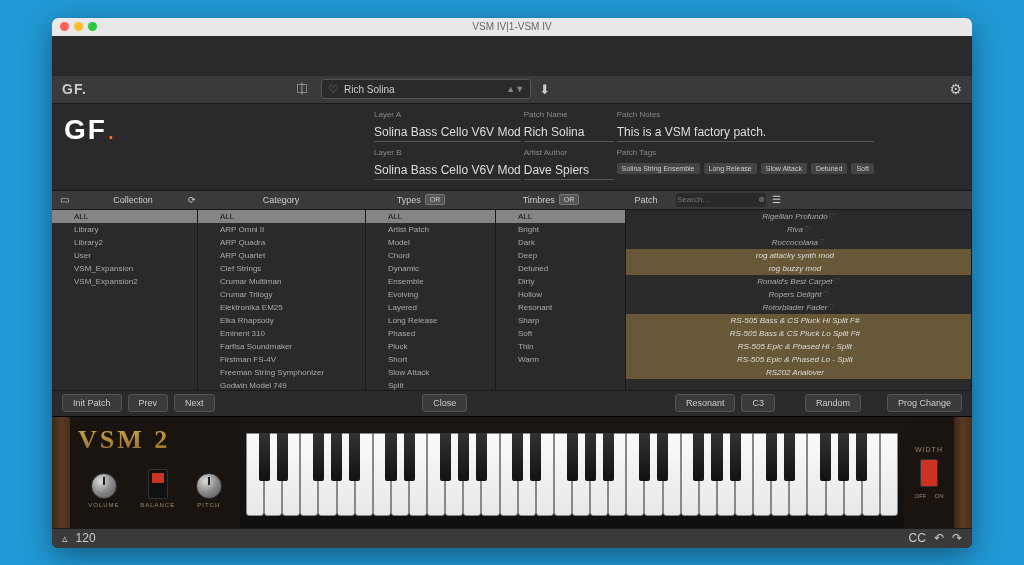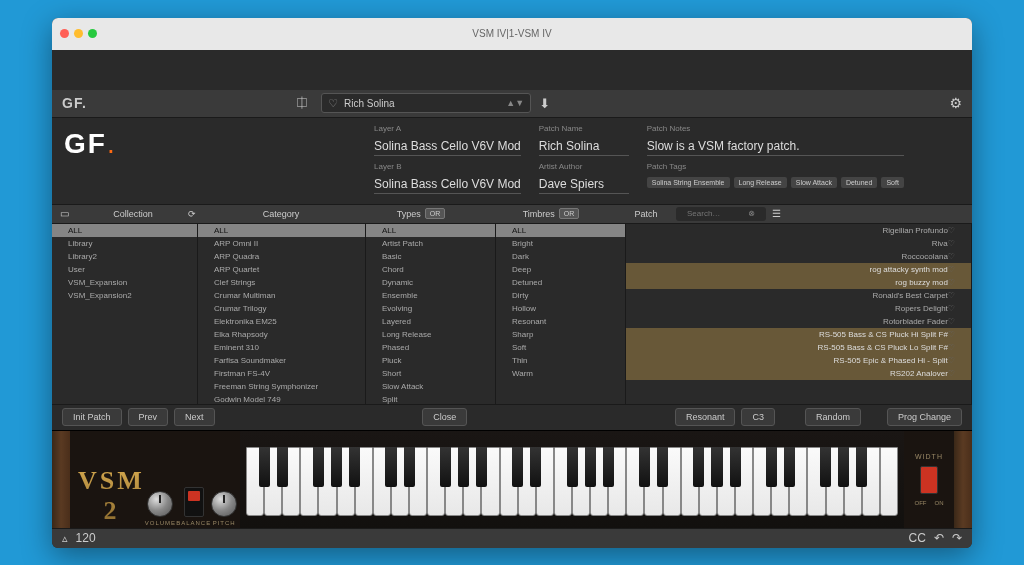--- a/index.html
+++ b/index.html
@@ -1,18 +1,18 @@
 <!DOCTYPE html>
 <html><head>
 <meta charset="utf-8">
 <style>
   * { margin: 0; padding: 0; box-sizing: border-box; font-family: -apple-system, Helvetica, Arial, sans-serif; }
   body { background: #2199d6; width: 1024px; height: 565px; overflow: hidden; display: flex; align-items: center; justify-content: center; }
   .window { width: 920px; height: 530px; background: #2a2a2a; border-radius: 6px; overflow: hidden; box-shadow: 0 8px 30px rgba(0,0,0,.4); display: flex; flex-direction: column; }
-  .titlebar { height: 32px; background: #e8e8e8; display: flex; align-items: center; padding: 0 8px; position: relative; }
+  .titlebar { height: 18px; background: #e8e8e8; display: flex; align-items: center; padding: 0 8px; position: relative; }
   .traffic { display: flex; gap: 5px; }
   .traffic span { width: 9px; height: 9px; border-radius: 50%; display: inline-block; }
   .tl-red { background: #ff5f56; }
   .tl-yel { background: #ffbd2e; }
   .tl-grn { background: #27c93f; }
   .title { position: absolute; left: 50%; transform: translateX(-50%); font-size: 10px; color: #666; }
   .topbar { height: 28px; background: #3a3a3a; display: flex; align-items: center; padding: 0 10px; border-bottom: 1px solid #1a1a1a; margin-top: 40px; }
   .logo-sm { font-weight: 900; color: #ccc; font-size: 14px; letter-spacing: 1px; }
   .topbar-center { display: flex; align-items: center; margin-left: 210px; gap: 8px; }
   .preset-bar { display: flex; align-items: center; background: #2a2a2a; border: 1px solid #555; border-radius: 3px; height: 20px; width: 210px; padding: 0 6px; }
@@ -20,51 +20,51 @@
   .preset-name { color: #ccc; font-size: 10px; flex: 1; padding: 0 6px; }
   .preset-arrows { color: #888; font-size: 9px; }
   .icon-btn { color: #ccc; font-size: 13px; cursor: pointer; }
   .gear { margin-left: auto; color: #ccc; font-size: 14px; }
   .library-icon { color: #ccc; font-size: 13px; margin-right: 6px; }
 
   .header-info { display: flex; padding: 6px 12px 10px; background: #2a2a2a; }
   .logo-big { width: 110px; height: 40px; display: flex; align-items: center; }
   .logo-big .g { font-weight: 900; font-size: 28px; color: #fff; letter-spacing: 2px; text-align: right; }
   .logo-big .dot { color: #ff6a13; font-size: 28px; }
-  .info-cols { display: flex; gap: 18px; margin-left: 200px; flex: 1; }
+  .info-cols { display: flex; gap: 3px; margin-left: 200px; flex: 1; }
   .info-col { display: flex; flex-direction: column; gap: 6px; min-width: 115px; }
   .info-col.wide { min-width: 210px; }
   .info-label { color: #888; font-size: 8px; }
   .info-val { color: #ddd; font-size: 12px; border-bottom: 1px solid #555; padding-bottom: 2px; }
   .tags-row { display: flex; gap: 4px; flex-wrap: wrap; }
   .tag { background: #444; color: #ccc; font-size: 7px; padding: 2px 5px; border-radius: 2px; }
 
   .browser-head { display: flex; align-items: center; background: #3a3a3a; height: 20px; padding: 0 8px; border-top: 1px solid #1a1a1a; border-bottom: 1px solid #1a1a1a; }
   .col-head { color: #ccc; font-size: 9px; flex-shrink: 0; display: flex; align-items: center; justify-content: center; gap: 4px; }
   .or-badge { background: #555; color: #ccc; font-size: 7px; padding: 1px 4px; border-radius: 2px; border: 1px solid #777; }
-  .search-box { background: #2a2a2a; border-radius: 3px; height: 14px; display: flex; align-items: center; padding: 0 11px; font-size: 8px; color: #888; width: 90px; }
+  .search-box { background: #2a2a2a; border-radius: 3px; height: 14px; display: flex; align-items: center; padding: 0 1px; font-size: 8px; color: #888; width: 90px; }
   .search-box input { background: transparent; border: none; color: #ccc; font-size: 8px; width: 100%; outline: none; }
 
   .browser-body { display: flex; height: 180px; background: #2a2a2a; overflow: hidden; }
   .col { overflow-y: auto; border-right: 1px solid #1a1a1a; }
   .col::-webkit-scrollbar { width: 6px; }
   .col::-webkit-scrollbar-thumb { background: #555; border-radius: 3px; }
-  .row { font-size: 8px; color: #aaa; padding: 2px 16px; cursor: pointer; display: flex; align-items: center; white-space: nowrap; overflow: hidden; }
+  .row { font-size: 8px; color: #aaa; padding: 2px 22px; cursor: pointer; display: flex; align-items: center; white-space: nowrap; overflow: hidden; }
   .row.sel { background: #858585; color: #111; }
-  .patch-row { justify-content: flex-end; }
+  .patch-row { justify-content: center; font-style: italic; }
   .patch-row .heart { color: #666; font-size: 8px; }
   .patch-row.hl { background: #685838; color: #ddd; }
 
   .action-bar { display: flex; align-items: center; height: 26px; background: #2a2a2a; padding: 0 10px; gap: 6px; border-top: 1px solid #1a1a1a; }
   .btn { background: #3a3a3a; border: 1px solid #555; color: #ccc; font-size: 9px; padding: 3px 10px; border-radius: 3px; cursor: pointer; }
   .spacer { flex: 1; }
 
   .synth-panel { flex: 1; background: linear-gradient(#1a1614, #12100e); display: flex; position: relative; border-top: 1px solid #000; }
   .wood-l, .wood-r { width: 18px; background: linear-gradient(90deg, #3a2818, #5a3a22, #4a2e1a); }
-  .left-panel { width: 170px; background: #1a1410; padding: 2px 8px; display: flex; flex-direction: row; align-items: flex-end; }
+  .left-panel { width: 170px; background: #1a1410; padding: 8px 8px; display: flex; flex-direction: column; align-items: flex-start; }
   .vsm-logo { font-family: Georgia, serif; font-size: 26px; font-weight: bold; letter-spacing: 3px; background: linear-gradient(#d4a84e, #8a6a2e); -webkit-background-clip: text; -webkit-text-fill-color: transparent; text-align: center; }
   .knob-row { display: flex; justify-content: space-around; width: 100%; margin-top: 14px; align-items: flex-end; }
   .knob-unit { display: flex; flex-direction: column; align-items: center; gap: 3px; }
   .knob { width: 26px; height: 26px; border-radius: 50%; background: radial-gradient(circle at 35% 30%, #ddd, #888, #555); border: 1px solid #333; position: relative; }
   .knob::after { content: ''; position: absolute; top: 3px; left: 50%; width: 2px; height: 8px; background: #222; transform: translateX(-50%); }
   .knob-label { font-size: 6px; color: #998866; letter-spacing: 1px; }
   .balance { width: 20px; height: 30px; background: #111; border: 1px solid #333; position: relative; border-radius: 2px; }
   .balance::after { content: ''; position: absolute; top: 3px; left: 3px; right: 3px; height: 10px; background: #cc3322; border-radius: 1px; }
 
   .keyboard { flex: 1; position: relative; margin: 16px 6px 12px; }
@@ -121,21 +121,21 @@
         <span class="info-val">Solina Bass Cello V6V Mod</span>
       </div>
       <div class="info-col" style="min-width:90px">
         <span class="info-label">Patch Name</span>
         <span class="info-val">Rich Solina</span>
         <span class="info-label">Artist Author</span>
         <span class="info-val">Dave Spiers</span>
       </div>
       <div class="info-col wide">
         <span class="info-label">Patch Notes</span>
-        <span class="info-val">Slow is a VSM factory patch.</span>
+        <span class="info-val">This is a VSM factory patch.</span>
         <span class="info-label">Patch Tags</span>
         <div class="tags-row" id="tags-row">
             <span class="tag">Solina String Ensemble</span>
             <span class="tag">Long Release</span>
             <span class="tag">Slow Attack</span>
             <span class="tag">Detuned</span>
             <span class="tag">Soft</span>
           </div>
       </div>
     </div>
@@ -183,21 +183,21 @@
         <div class="row">Elka Rhapsody</div>
         <div class="row">Eminent 310</div>
         <div class="row">Farfisa Soundmaker</div>
         <div class="row">Firstman FS-4V</div>
         <div class="row">Freeman String Symphonizer</div>
         <div class="row">Godwin Model 749</div>
       </div>
     <div class="col" id="col-types" style="width:130px">
         <div class="row sel">ALL</div>
         <div class="row">Artist Patch</div>
-        <div class="row">Basic</div>
+        <div class="row">Model</div>
         <div class="row">Chord</div>
         <div class="row">Dynamic</div>
         <div class="row">Ensemble</div>
         <div class="row">Evolving</div>
         <div class="row">Layered</div>
         <div class="row">Long Release</div>
         <div class="row">Phased</div>
         <div class="row">Pluck</div>
         <div class="row">Short</div>
         <div class="row">Slow Attack</div>
@@ -253,20 +253,24 @@
         <div class="row patch-row hl">
           <span>RS-505 Bass &amp; CS Pluck Hi Split F#</span>
           <span class="heart">♡</span>
         </div>
         <div class="row patch-row hl">
           <span>RS-505 Bass &amp; CS Pluck Lo Split F#</span>
           <span class="heart">♡</span>
         </div>
         <div class="row patch-row hl">
           <span>RS-505 Epic &amp; Phased Hi - Split</span>
+          <span class="heart">♡</span>
+        </div>
+        <div class="row patch-row hl">
+          <span>RS-505 Epic &amp; Phased Lo - Split</span>
           <span class="heart">♡</span>
         </div>
         <div class="row patch-row hl">
           <span>RS202 Analover</span>
           <span class="heart">♡</span>
         </div>
       </div>
   </div>
 
   <div class="action-bar">

